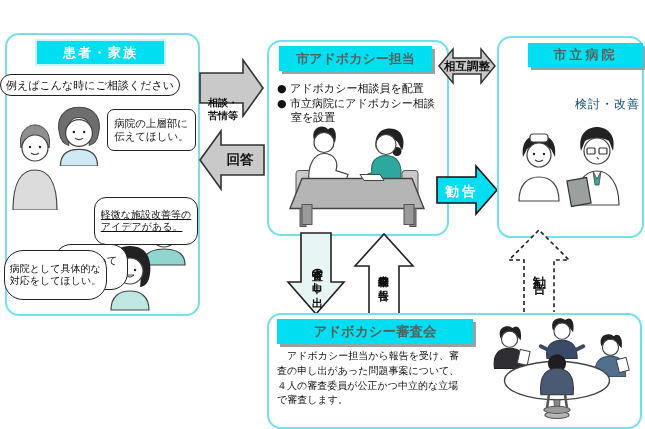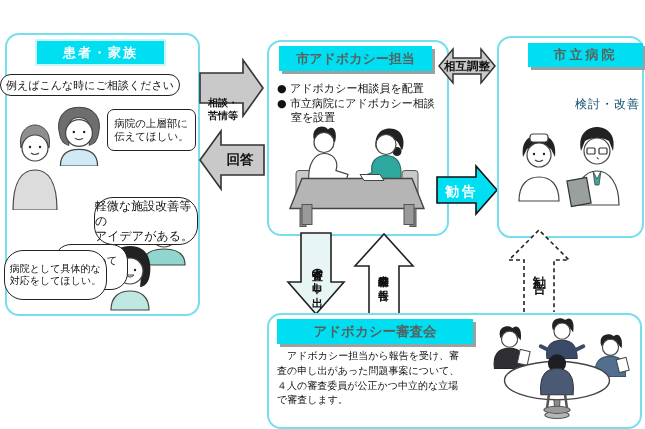--- a/index.html
+++ b/index.html
@@ -22,21 +22,21 @@
   .hdr-shadow{box-shadow:3px 3px 0 #99a2a2;color:#53625f;}
   .hdr-advocacy{left:279px;top:46px;width:153px;height:25px;font-size:13px;}
   .hdr-hospital{left:528px;top:43px;width:115px;height:24px;font-size:13px;letter-spacing:3px;}
   .hdr-review{left:277px;top:319px;width:196px;height:25px;font-size:13.5px;}
   
   .prompt-pill{left:0;top:74px;width:178px;height:20px;border:1.4px solid #222;border-radius:11px;background:#fff;
                display:flex;align-items:center;justify-content:center;font-size:11px;color:#111;}
   .bubble{background:#fff;border:1.5px solid #222;display:flex;align-items:center;justify-content:center;
           text-align:left;color:#111;line-height:1.25;z-index:3;}
   .b1{left:107px;top:109px;width:87px;height:40px;border-radius:7px;font-size:10.5px;}
-  .b2{left:94px;top:197px;width:102px;height:46px;border-radius:19px;font-size:12px;}
+  .b2{left:94px;top:197px;width:102px;height:46px;border-radius:12px;font-size:10px;text-decoration:underline;}
   .b3{left:54px;top:244px;width:72px;height:44px;border-radius:17px;font-size:10.5px;}
   .b4{left:4px;top:250px;width:101px;height:48px;border-radius:19px;font-size:10px;}
   .arrow-label{position:absolute;font-weight:bold;color:#111;text-align:center;}
   .consult-arrow{left:199px;top:57px;width:66px;height:62px;}
   .consult-label{left:2px;top:12px;width:44px;font-size:10px;line-height:1.25;margin-top:28px;}
   .reply-arrow{left:198px;top:127px;width:67px;height:66px;}
   .reply-label{left:22px;top:24px;width:40px;font-size:13.5px;}
   .mutual-arrow{left:437px;top:45px;width:60px;height:42px;}
   .early-arrow{left:437px;top:107px;width:60px;height:42px;}
   .dbl-label{left:0;top:14px;width:60px;font-size:11.5px;}

